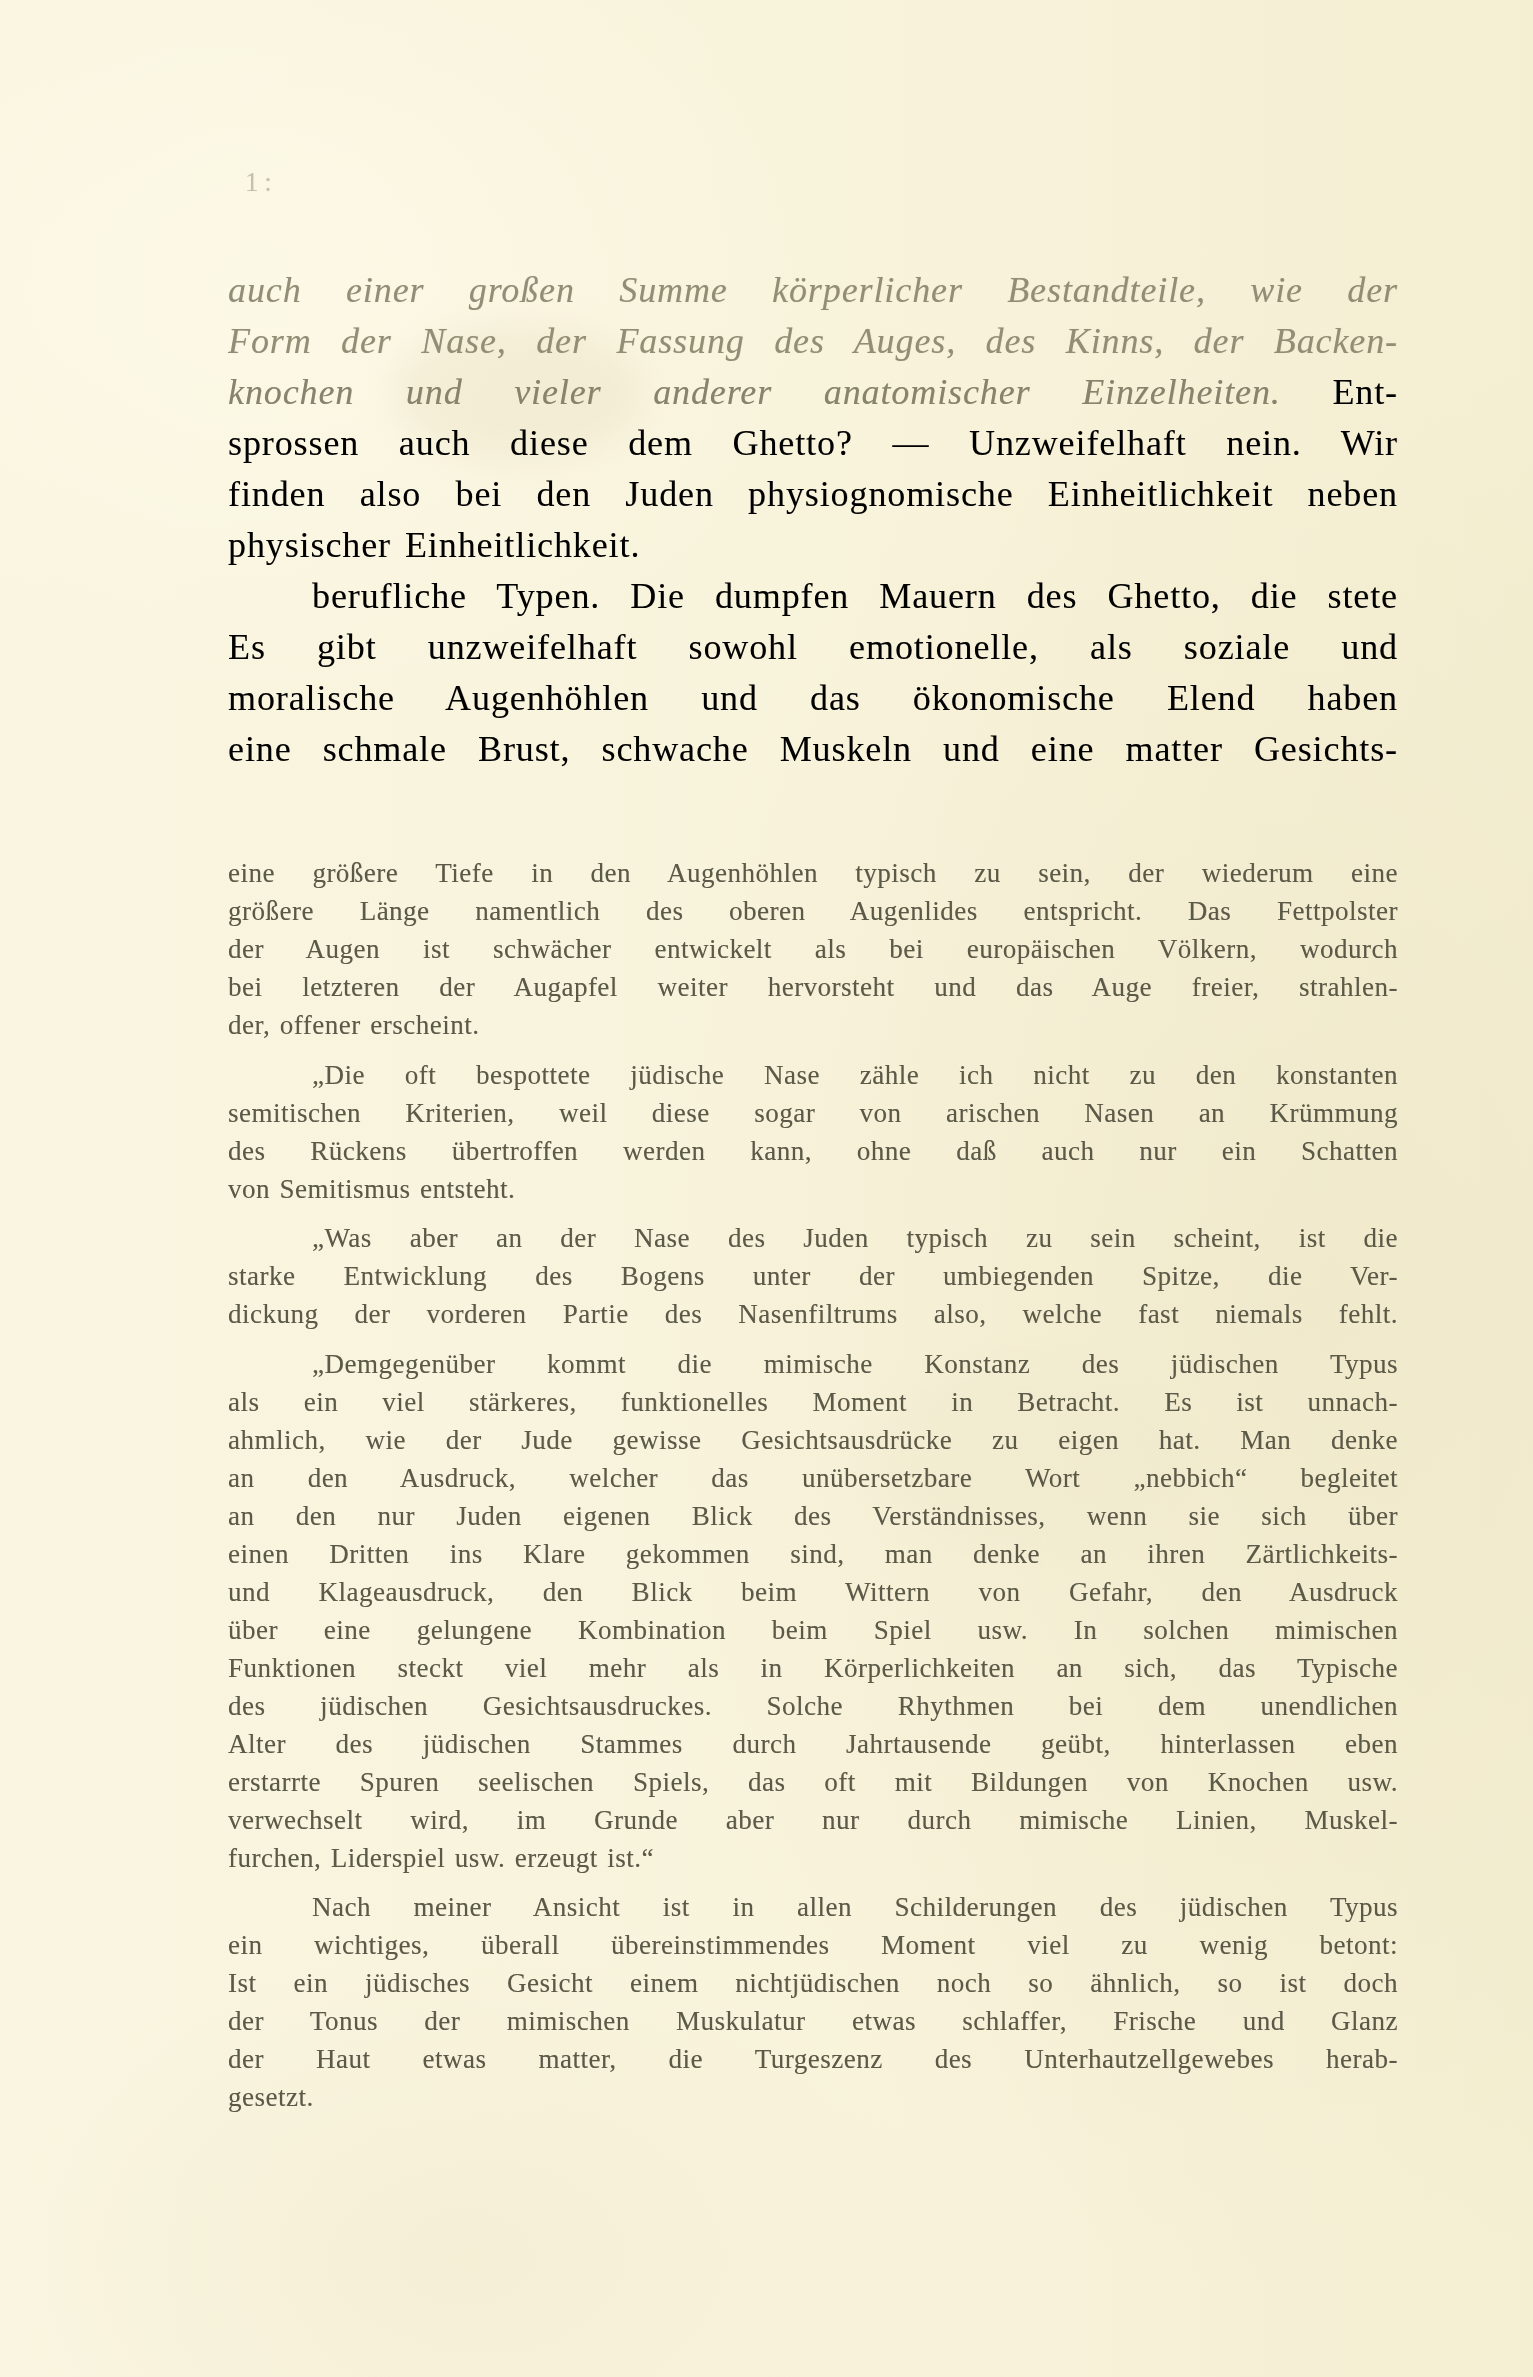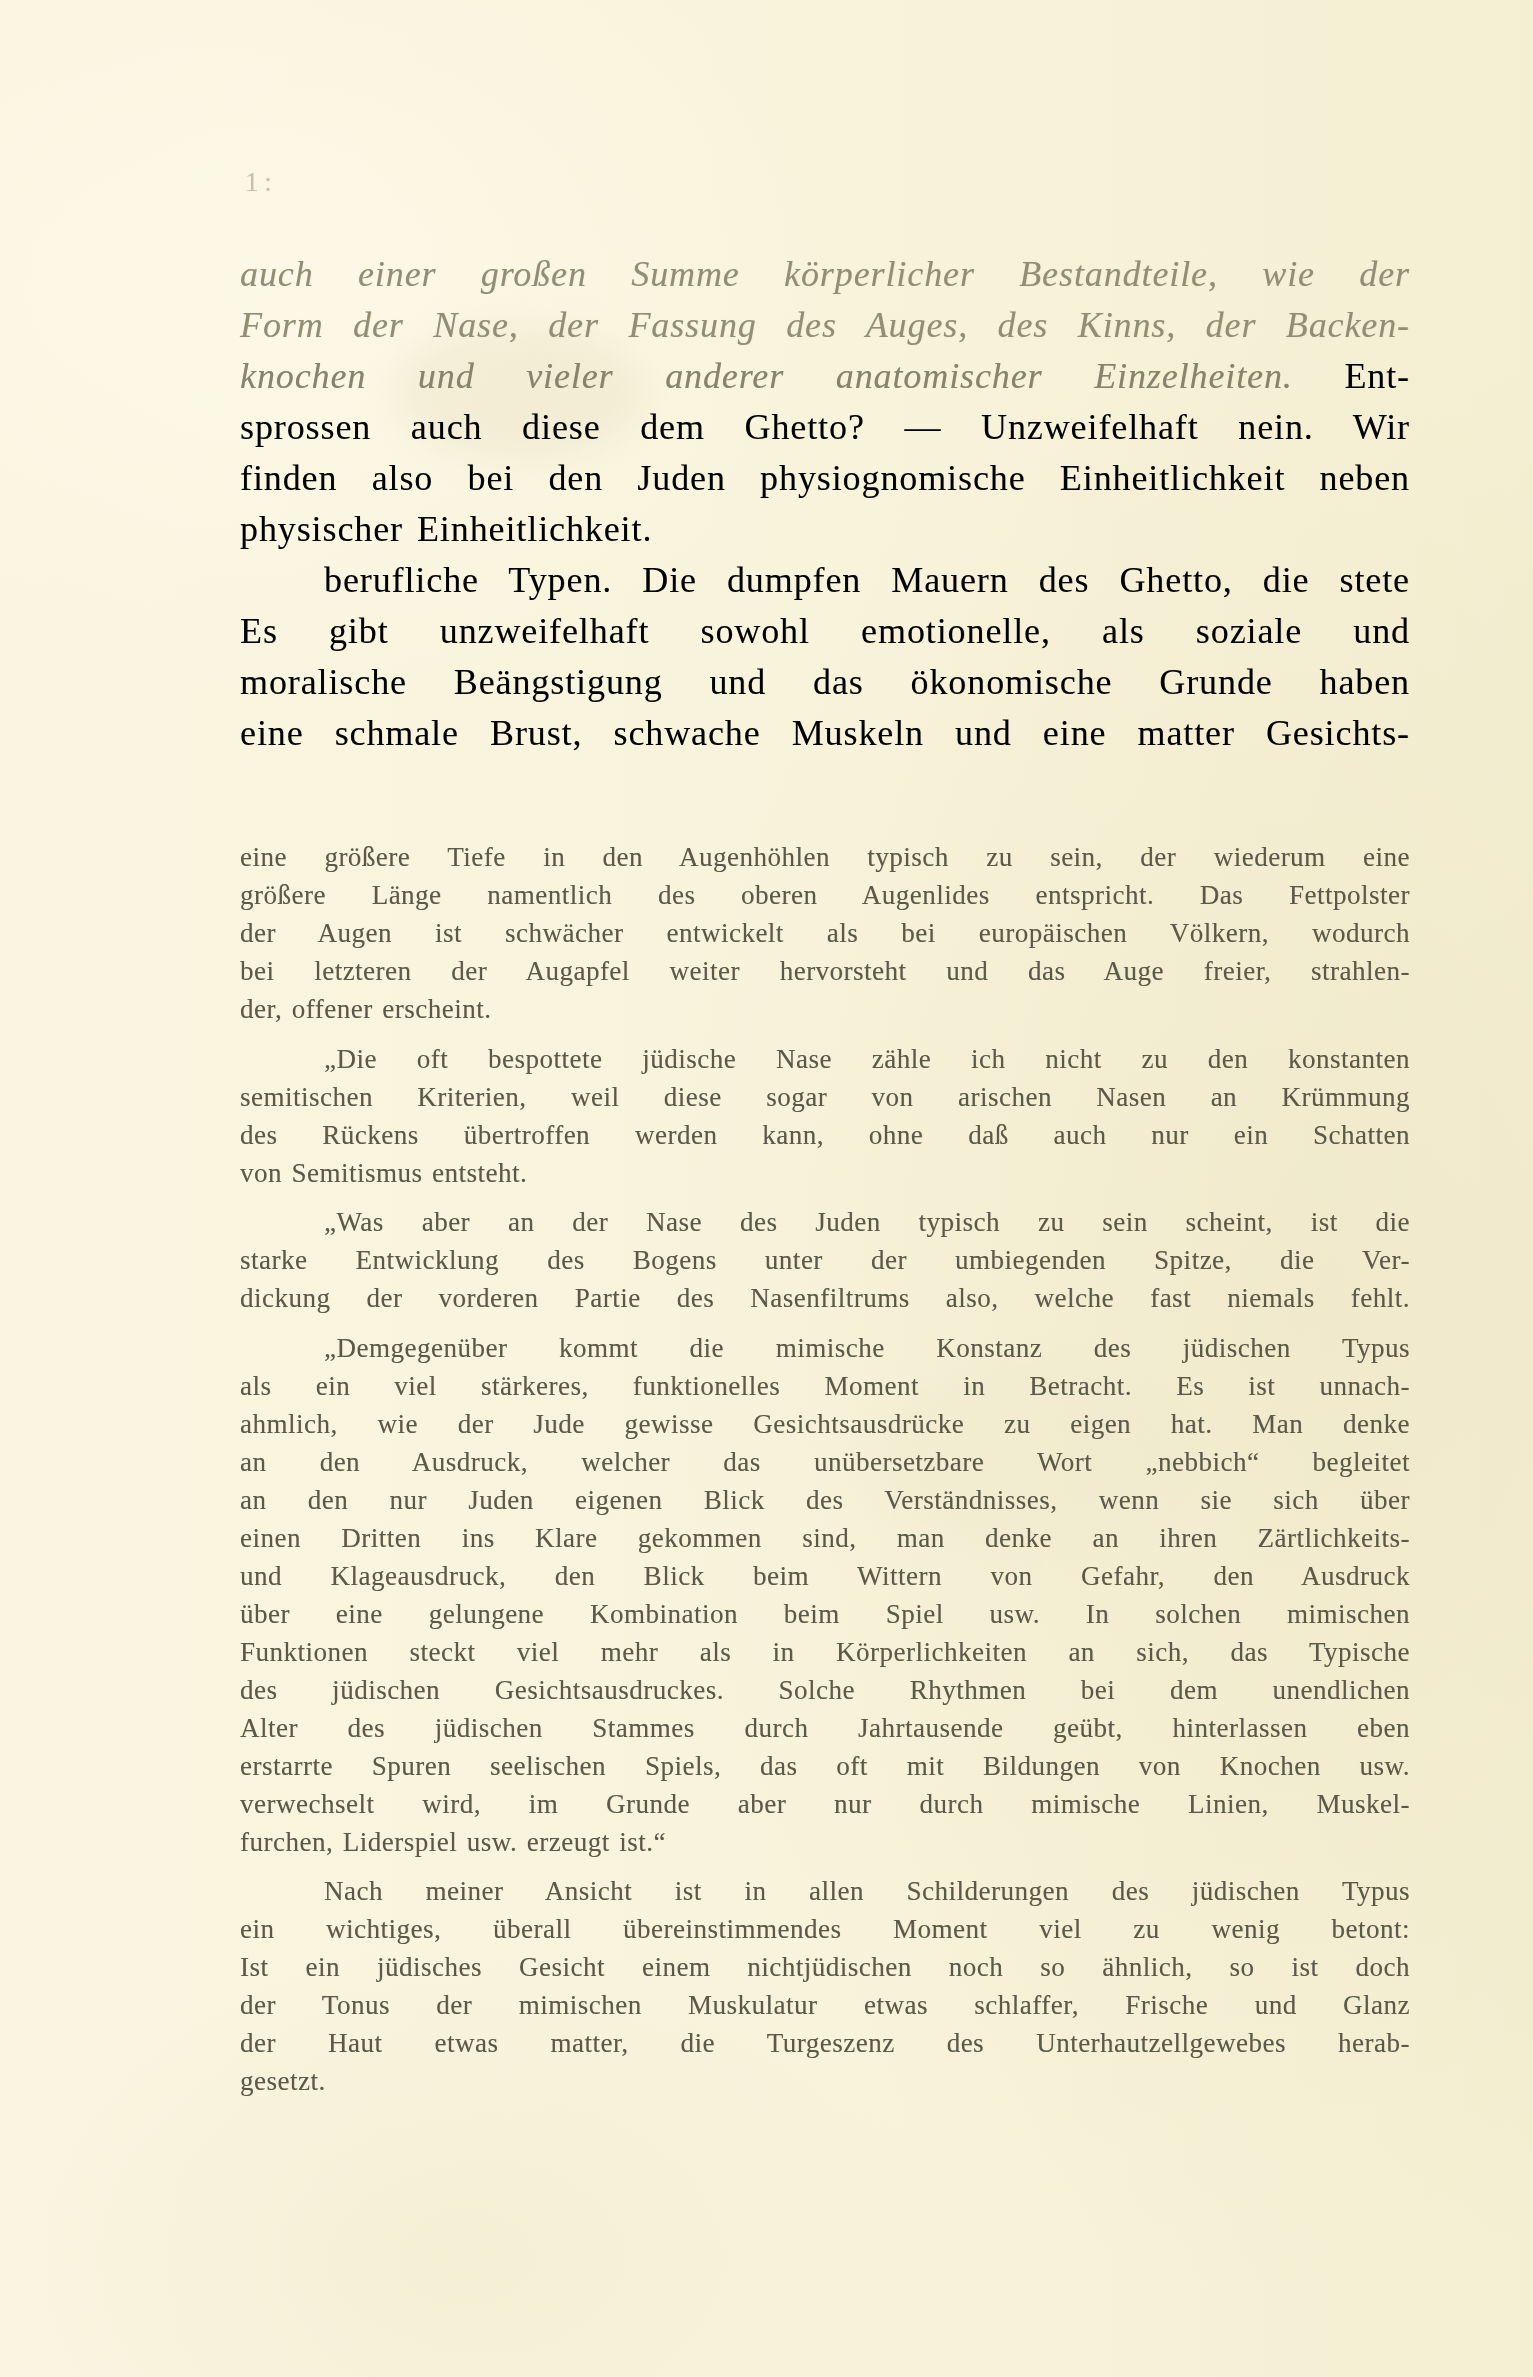--- a/index.html
+++ b/index.html
@@ -20,21 +20,21 @@
   .smudge{position:absolute;pointer-events:none;border-radius:50%;filter:blur(16.3px);}
   .smudge.s1{left:396px;top:326px;width:245px;height:134px;background:rgba(222,212,178,.25);}
   .smudge.s2{left:873px;top:1368px;width:303px;height:175px;background:rgba(238,231,203,.35);}
 
   .page-number-mark{
     position:absolute;left:245px;top:167px;
     font-size:27px;letter-spacing:5.8px;color:#7a7663;opacity:.42;
     text-shadow:0 0 1.2px rgba(122,118,99,.4);
   }
 
-  .textblock{position:absolute;left:240px;width:1170px;color:#6e6b58;}
+  .textblock{position:absolute;left:228px;width:1170px;color:#6e6b58;margin-top:16px;}
   .main-block{top:249px;font-size:36px;line-height:51px;letter-spacing:0.9px;word-spacing:4.1px;}
   .petit-block{top:838px;font-size:27px;line-height:38px;letter-spacing:0.5px;word-spacing:2.3px;color:#5b5947;}
 
   .para{margin:0;}
   .petit-block .para + .para{margin-top:11.6px;}
   .para.indent .line:first-child{padding-left:84px;}
 
   .line{
     text-align:justify;text-align-last:justify;
     text-shadow:0.3px 0.3px 0.5px rgba(96,93,74,.35);
@@ -60,21 +60,21 @@
       <div class="line"><span class="it faded">auch einer großen Summe körperlicher Bestandteile, wie der</span></div>
       <div class="line"><span class="it faded">Form der Nase, der Fassung des Auges, des Kinns, der Backen-</span></div>
       <div class="line"><span class="it">knochen und vieler anderer anatomischer Einzelheiten.</span> <span class="rm">Ent-</span></div>
       <div class="line"><span class="rm">sprossen auch diese dem Ghetto? — Unzweifelhaft nein. Wir</span></div>
       <div class="line"><span class="rm">finden also bei den Juden physiognomische Einheitlichkeit neben</span></div>
       <div class="line end"><span class="rm">physischer Einheitlichkeit.</span></div>
     </div>
     <div class="para indent">
       <div class="line"><span class="rm">berufliche Typen. Die dumpfen Mauern des Ghetto, die stete</span></div>
       <div class="line"><span class="rm">Es gibt unzweifelhaft sowohl emotionelle, als soziale und</span></div>
-      <div class="line"><span class="rm">moralische Beängstigung und das ökonomische Grunde haben</span></div>
+      <div class="line"><span class="rm">moralische Augenhöhlen und das ökonomische Elend haben</span></div>
       <div class="line"><span class="rm">eine schmale Brust, schwache Muskeln und eine matter Gesichts-</span></div>
     </div>
   </div>
 
 <div class="textblock petit-block">
     <div class="para">
       <div class="line"><span class="rm">eine größere Tiefe in den Augenhöhlen typisch zu sein, der wiederum eine</span></div>
       <div class="line"><span class="rm">größere Länge namentlich des oberen Augenlides entspricht. Das Fettpolster</span></div>
       <div class="line"><span class="rm">der Augen ist schwächer entwickelt als bei europäischen Völkern, wodurch</span></div>
       <div class="line"><span class="rm">bei letzteren der Augapfel weiter hervorsteht und das Auge freier, strahlen-</span></div>

